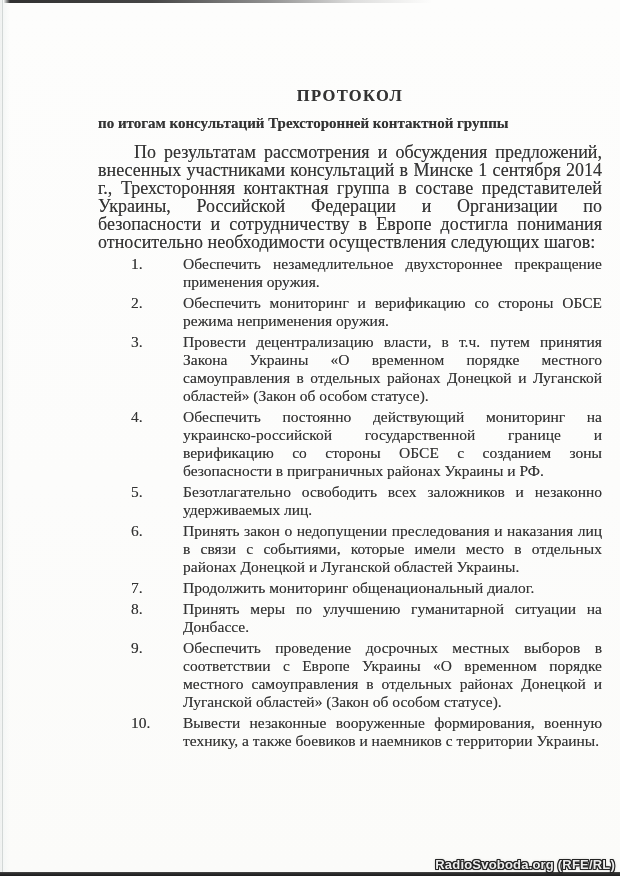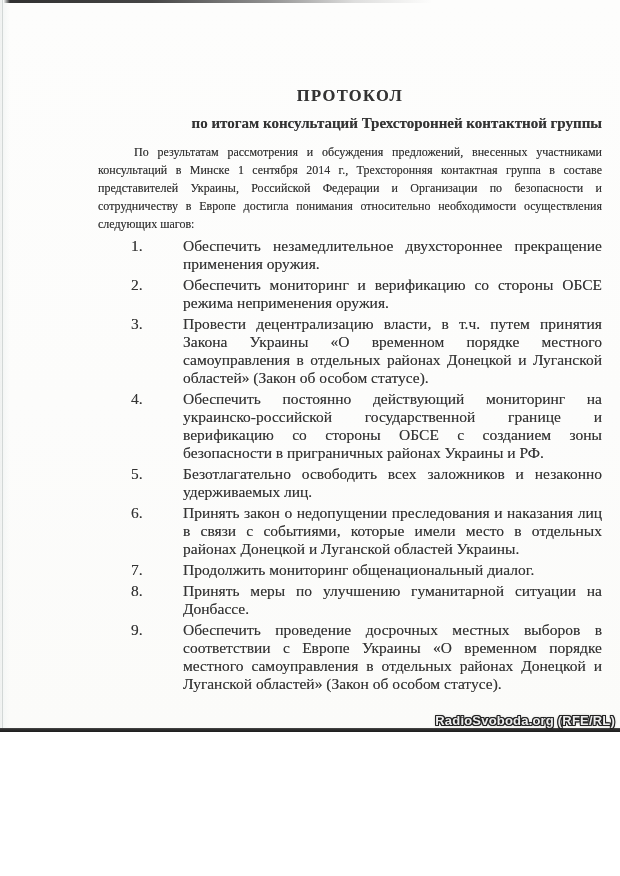--- a/index.html
+++ b/index.html
@@ -3,21 +3,21 @@
 <meta charset="utf-8">
 <style>
   html, body {
     margin: 0;
     padding: 0;
     background: #ffffff;
   }
   .scan-page {
     position: relative;
     width: 620px;
-    height: 732px;
+    height: 876px;
     overflow: hidden;
     background: linear-gradient(180deg, #fdfdfc 0%, #fcfcfb 55%, #fbfbf9 100%);
     font-family: "Liberation Serif", "DejaVu Serif", serif;
     color: #343434;
   }
   
   .edge-top {
     position: absolute;
     top: 0; left: 0;
     width: 432px; height: 3px;
@@ -62,25 +62,25 @@
     line-height: 18px;
     font-weight: bold;
     text-align: center;
     letter-spacing: 1.4px;
   }
   .doc-subtitle {
     margin-top: 9px;
     font-size: 15px;
     line-height: 18px;
     font-weight: bold;
-    text-align: right;
+    text-align: left;
   }
   .intro {
     margin: 11px 0 0 0;
-    font-size: 12px;
+    font-size: 18px;
     line-height: 18px;
     text-align: justify;
     text-indent: 36px;
   }
   .steps {
     list-style: none;
     margin: 4px 0 0 0;
     padding: 0 0 0 33px;
   }
   .step {
@@ -170,20 +170,24 @@
         <span class="step-text">Продолжить мониторинг общенациональный диалог.</span>
       </li>
       <li class="step">
         <span class="step-num">8.</span>
         <span class="step-text">Принять меры по улучшению гуманитарной ситуации на Донбассе.</span>
       </li>
       <li class="step">
         <span class="step-num">9.</span>
         <span class="step-text">Обеспечить проведение досрочных местных выборов в соответствии с Европе Украины «О временном порядке местного самоуправления в отдельных районах Донецкой и Луганской областей» (Закон об особом статусе).</span>
       </li>
+      <li class="step">
+        <span class="step-num">10.</span>
+        <span class="step-text">Вывести незаконные вооруженные формирования, военную технику, а также боевиков и наемников с территории Украины.</span>
+      </li>
     </ol>
 
   </div>
 
   <div class="edge-bottom"></div>
 
   <div class="watermark">RadioSvoboda.org (RFE/RL)</div>
 
 </div>
 

